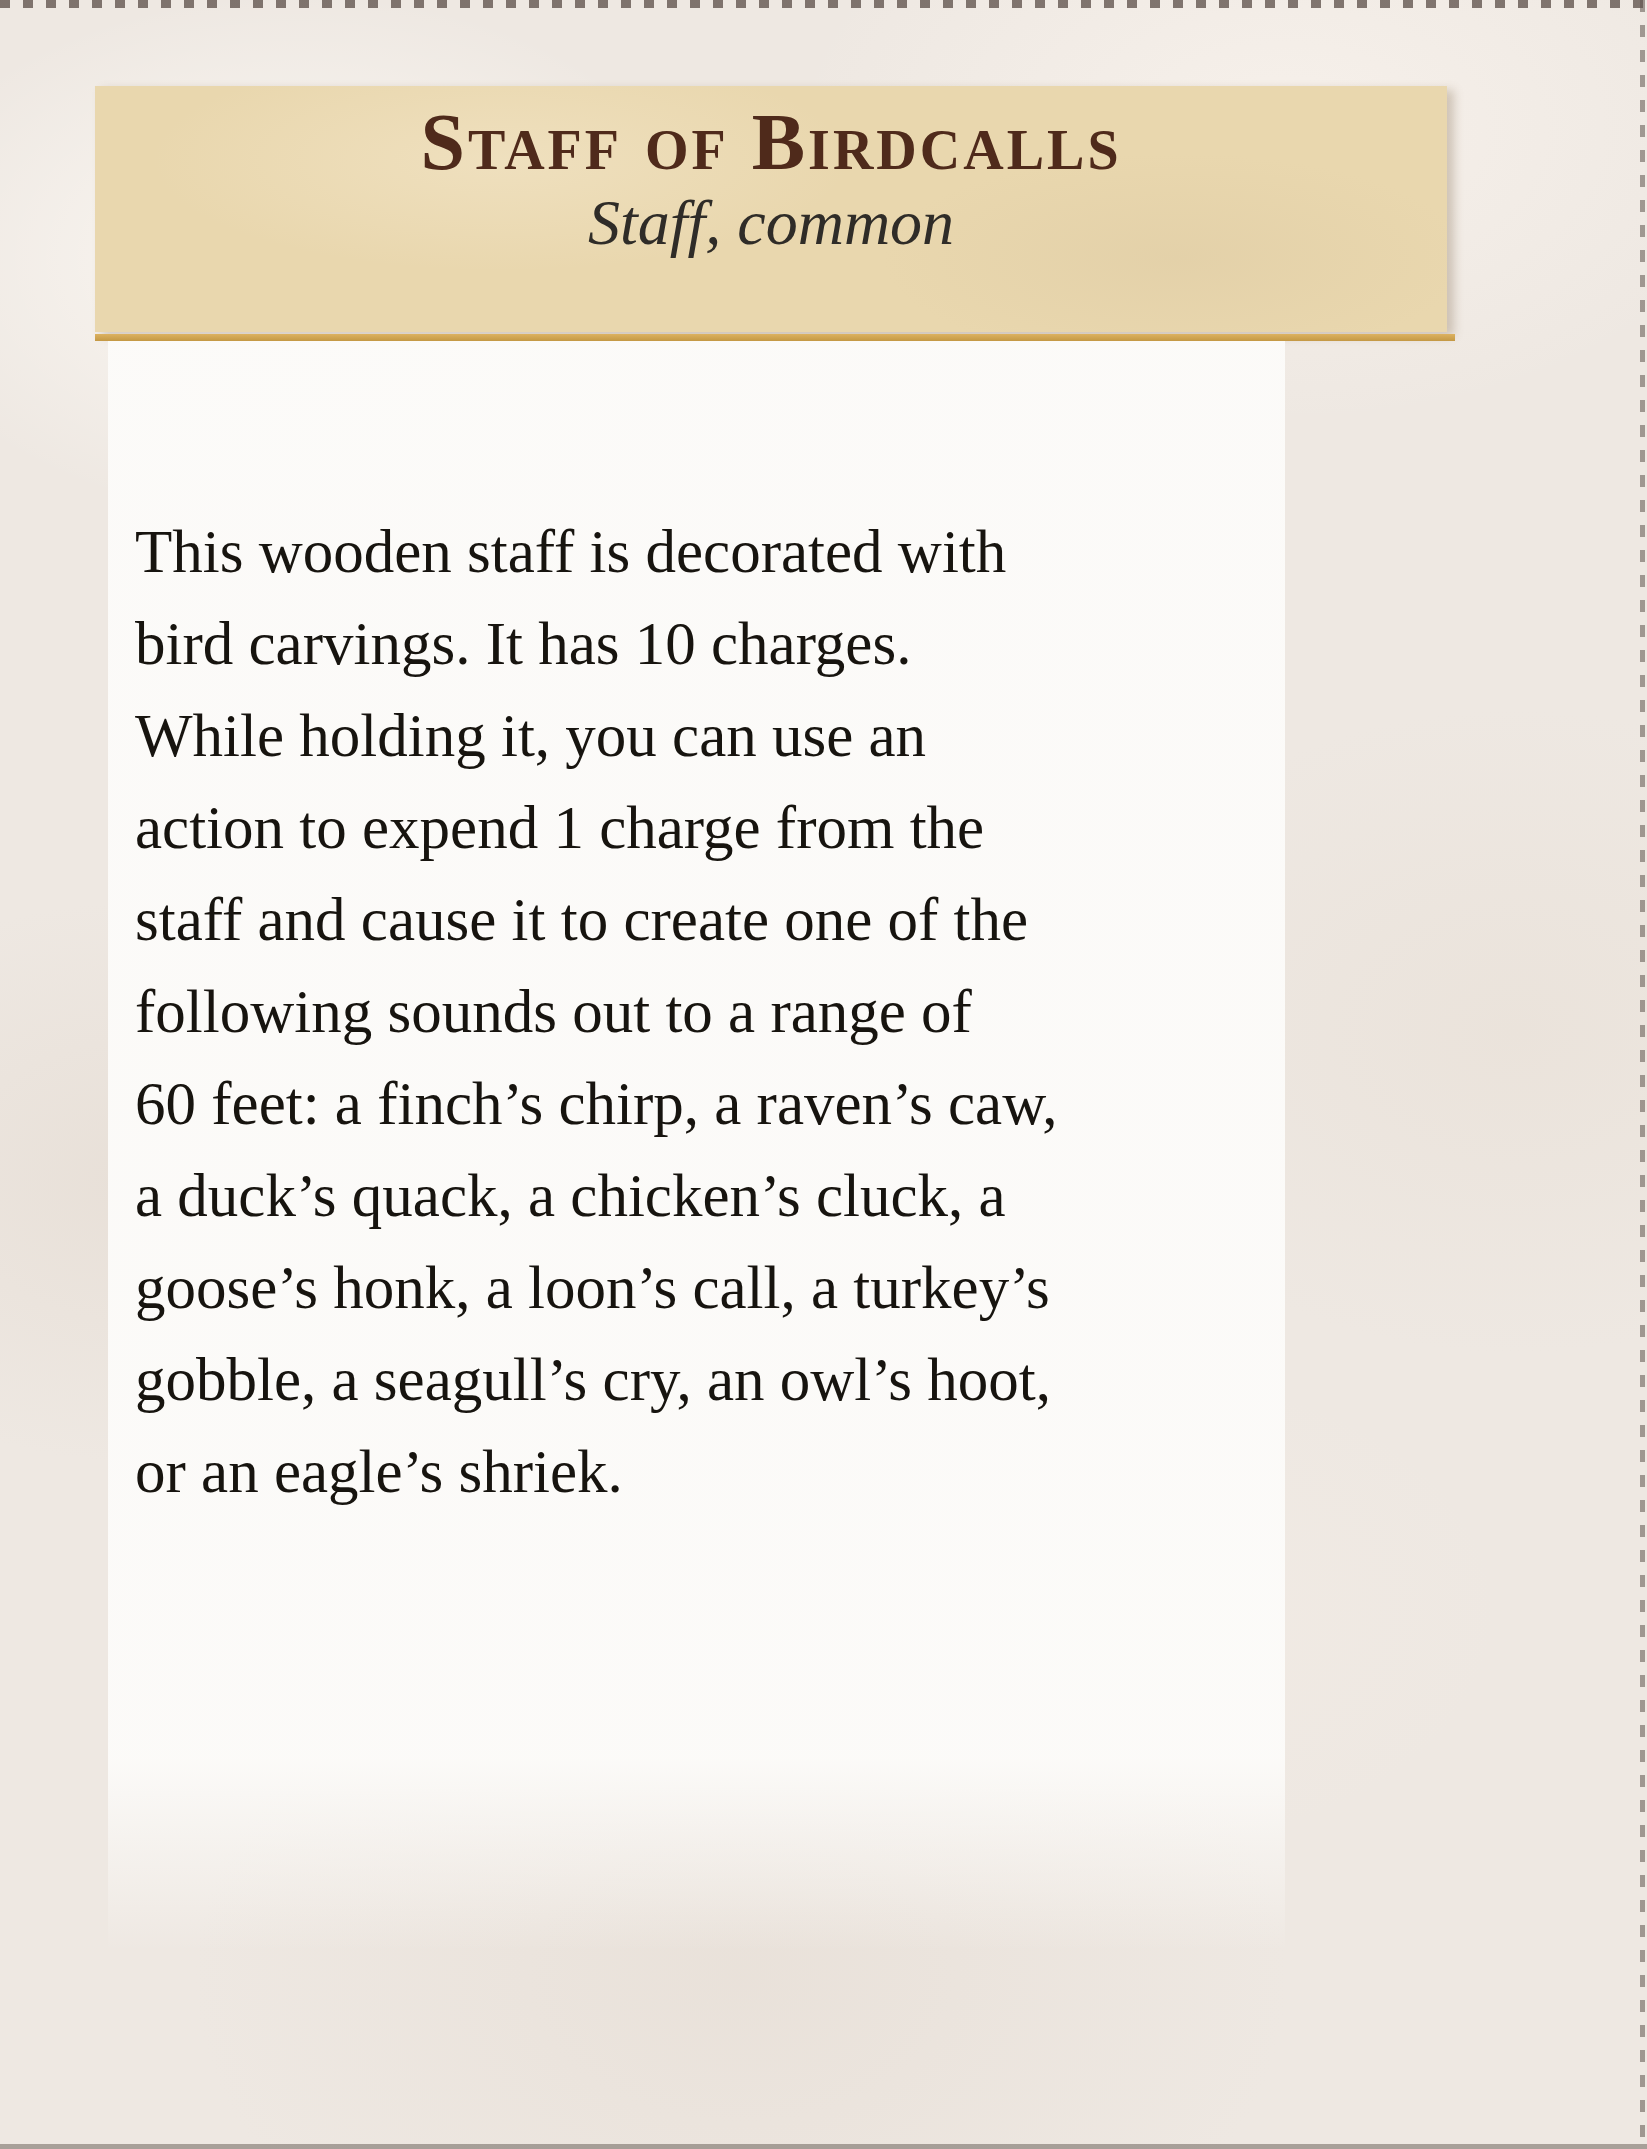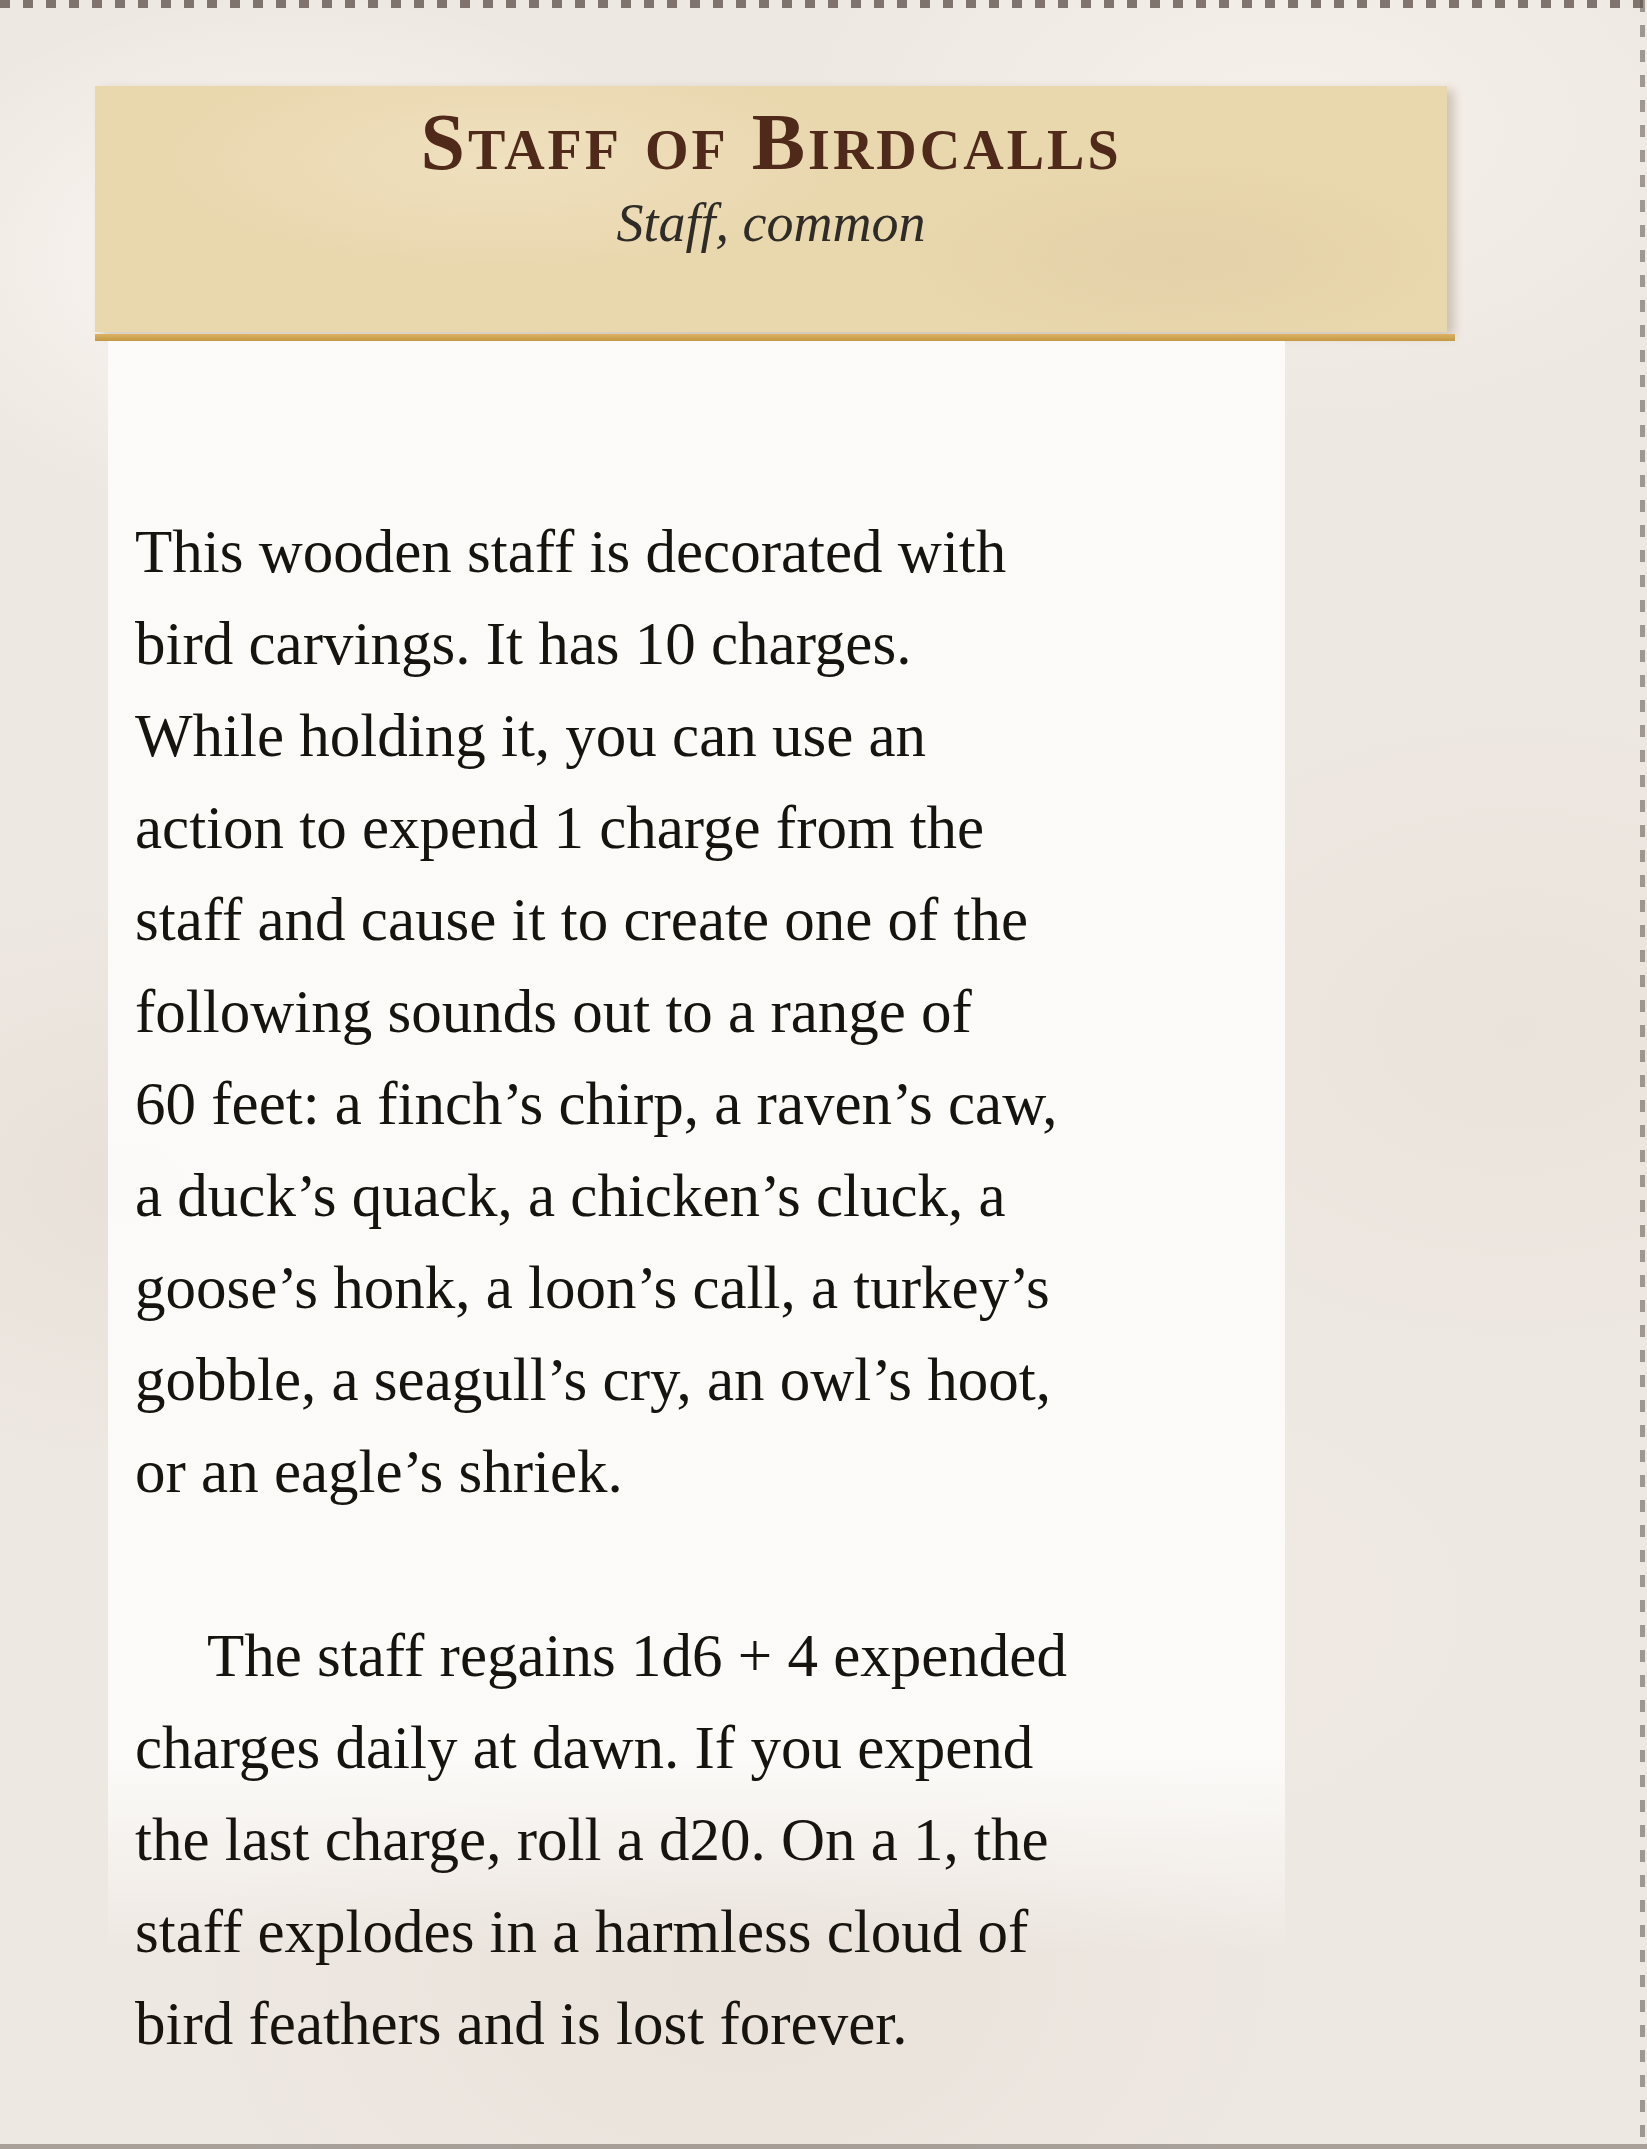--- a/index.html
+++ b/index.html
@@ -46,21 +46,21 @@
   .title {
     margin-top: 6px;
     font-size: 80px;
     line-height: 100px;
     font-variant: small-caps;
     letter-spacing: 3px;
     font-weight: 600;
     color: #4f2a1b;
   }
   .subtitle {
-    font-size: 54px;
+    font-size: 64px;
     line-height: 62px;
     font-style: italic;
     color: #2f2c28;
   }
   .rule {
     position: absolute; left: 95px; top: 334px; width: 1360px; height: 7px;
     background: linear-gradient(180deg, #dcb261, #c49844);
   }
   .body-panel {
     position: absolute; left: 108px; top: 341px; width: 1133px; height: 1610px;
@@ -117,21 +117,16 @@
 bird carvings. It has 10 charges.
 While holding it, you can use an
 action to expend 1 charge from the
 staff and cause it to create one of the
 following sounds out to a range of
 60 feet: a finch’s chirp, a raven’s caw,
 a duck’s quack, a chicken’s cluck, a
 goose’s honk, a loon’s call, a turkey’s
 gobble, a seagull’s cry, an owl’s hoot,
 or an eagle’s shriek.</div>
-      <div class="para indent">The staff regains 1d6 + 4 expended
-charges daily at dawn. If you expend
-the last charge, roll a d20. On a 1, the
-staff explodes in a harmless cloud of
-bird feathers and is lost forever.</div>
     </div>
   </div>
 
 </div>
 
 </body></html>

